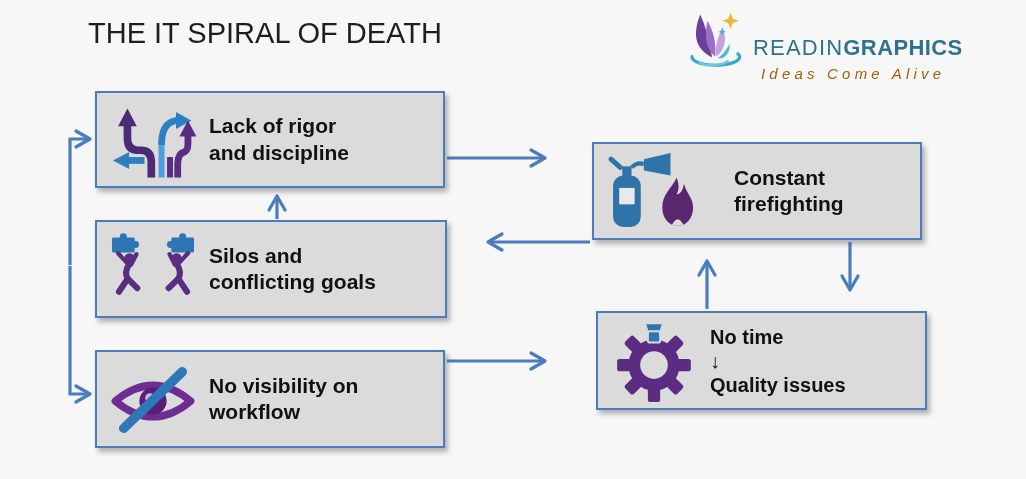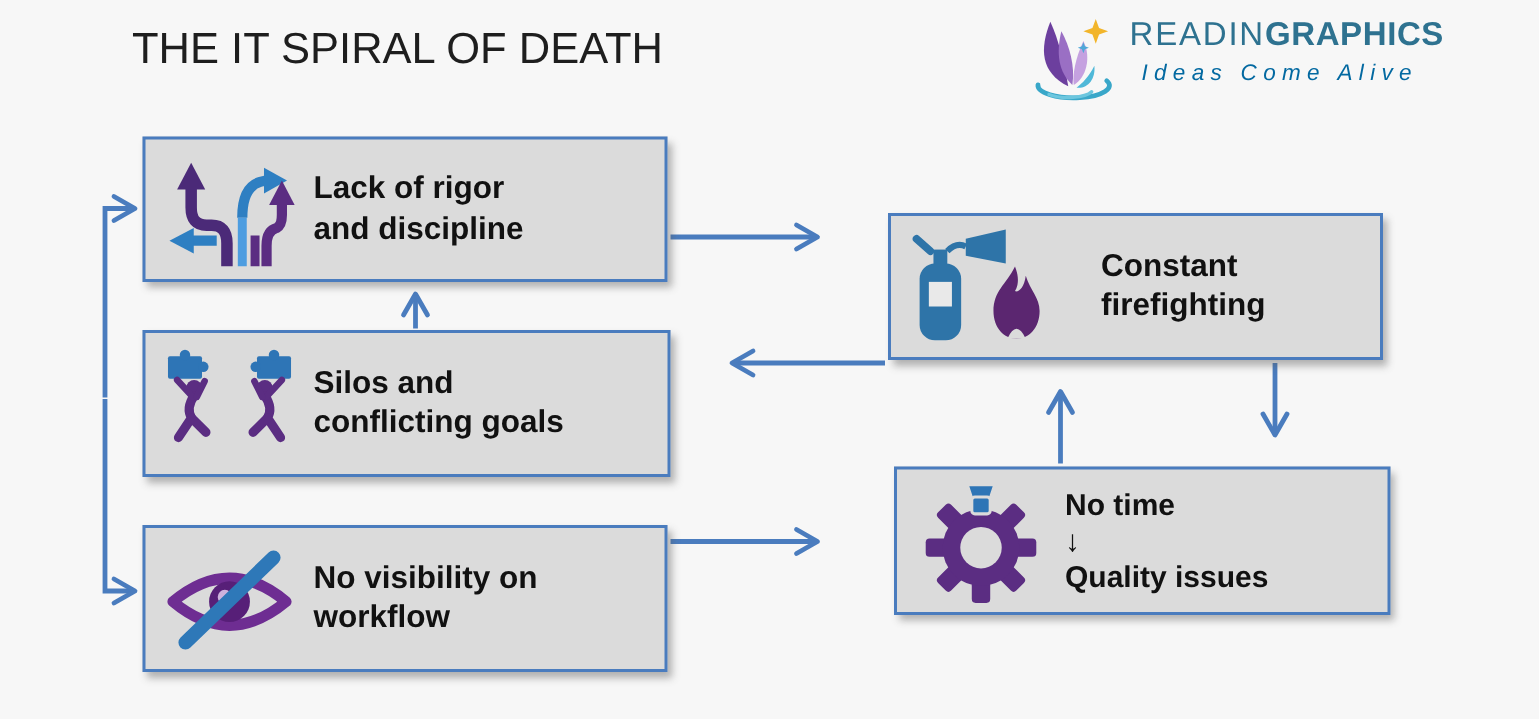--- a/index.html
+++ b/index.html
@@ -1,24 +1,24 @@
 <!DOCTYPE html>
 <html><head>
 <meta charset="utf-8">
 <style>
   html,body{margin:0;padding:0;background:#f7f7f7;font-family:"Liberation Sans",sans-serif;}
   .canvas{position:relative;width:1026px;height:479px;background:#f7f7f7;overflow:hidden;}
 
   .title{position:absolute;left:88px;top:17px;font-size:29px;font-weight:400;color:#1e1e1e;letter-spacing:0;white-space:nowrap;}
 
   .logo{position:absolute;left:681px;top:8px;display:flex;align-items:flex-start;}
-  .logo-text{margin-top:4px;margin-left:6px;}
+  .logo-text{margin-top:29px;margin-left:6px;}
   .brand{font-size:22px;color:#2e7290;letter-spacing:1.2px;line-height:1;white-space:nowrap;}
   .brand b{font-weight:700;letter-spacing:.4px;}
-  .tagline{font-size:15px;font-style:italic;letter-spacing:4.2px;color:#0369a1;margin-top:6px;padding-left:8px;white-space:nowrap;}
+  .tagline{font-size:15px;font-style:italic;letter-spacing:4.2px;color:#a16207;margin-top:6px;padding-left:8px;white-space:nowrap;}
 
   .node{position:absolute;box-sizing:border-box;display:flex;align-items:center;
         background:#dbdbdb;border:2.5px solid #4a7cbe;
         box-shadow:3px 4px 5px rgba(90,90,90,.45);}
   .node .icon{flex:0 0 112px;display:flex;justify-content:center;align-items:center;}
   .node .label{flex:1;text-align:left;font-weight:700;font-size:21px;line-height:1.25;
                color:#111;white-space:pre-line;padding-right:16px;}
 
   #node-rigor{left:95px;top:91px;width:350px;height:97px;}
   #node-silos{left:95px;top:220px;width:352px;height:98px;}

